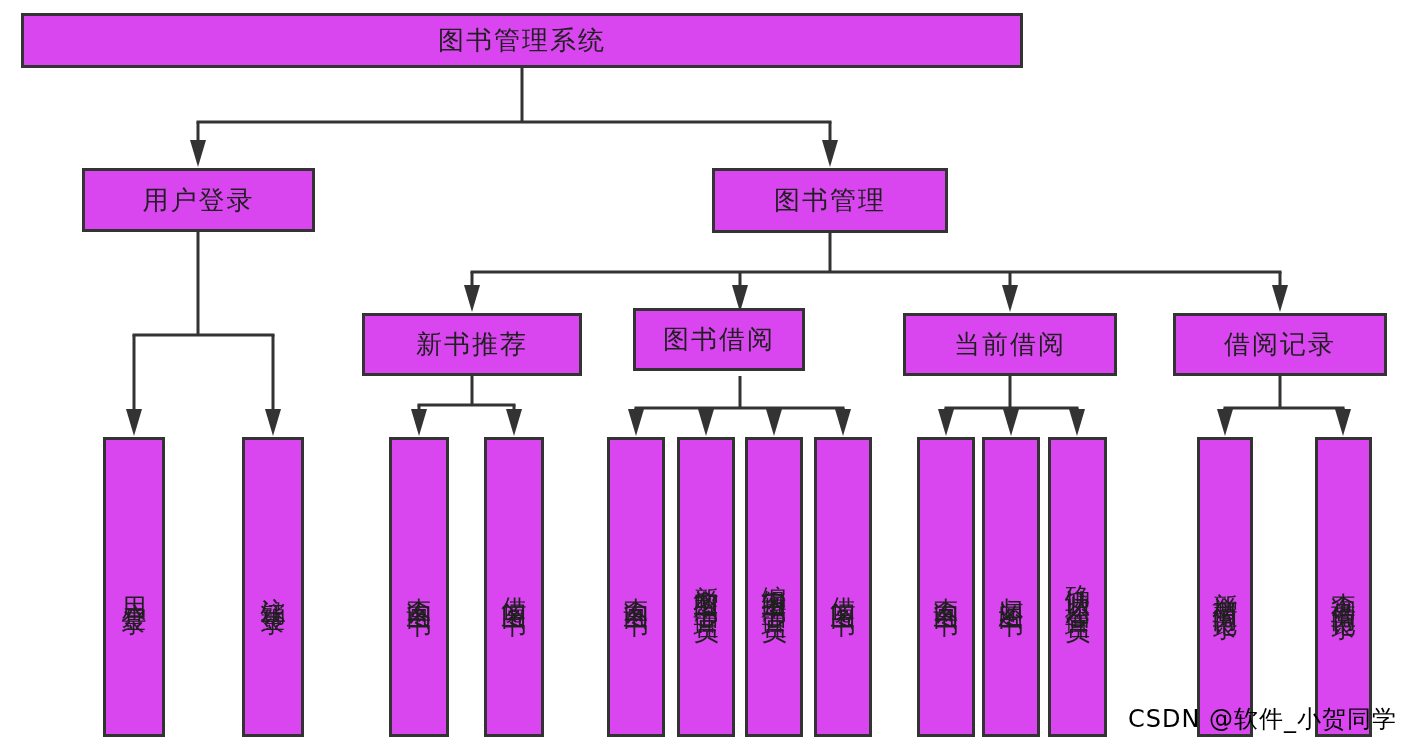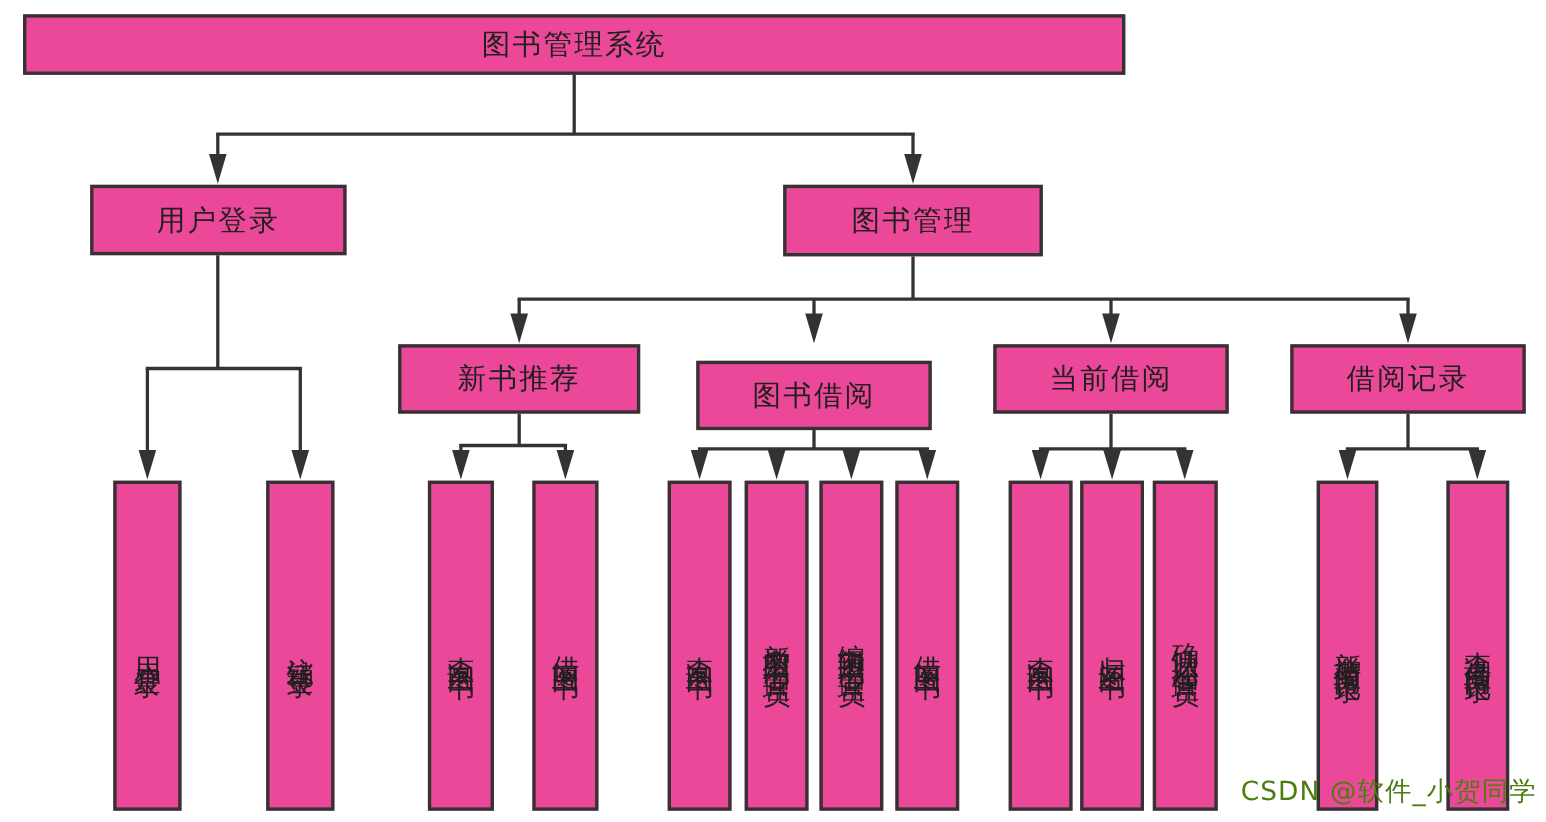--- a/index.html
+++ b/index.html
@@ -14,21 +14,21 @@
   #wires {
     position: absolute;
     left: 0; top: 0;
     width: 1405px; height: 747px;
     pointer-events: none;
   }
   .node {
     position: absolute;
     box-sizing: border-box;
     border: 3px solid #333333;
-    background: #ec4899;
+    background: #d946ef;
     display: flex;
     align-items: center;
     justify-content: center;
     color: #1f1f1f;
   }
   .hbox {
     font-size: 26px;
     letter-spacing: 2px;
     white-space: nowrap;
   }
@@ -36,21 +36,21 @@
     writing-mode: vertical-rl;
     font-size: 25px;
     letter-spacing: 5px;
     line-height: 1;
   }
   #watermark {
     position: absolute;
     right: 8px;
     top: 703px;
     font-size: 24px;
-    color: #4d7c0f;
+    color: #000000;
     letter-spacing: 1px;
     z-index: 10;
     white-space: nowrap;
   }
 </style>
 </head>
 <body>
 
 <div id="canvas">
 
@@ -119,21 +119,21 @@
       <polygon points="1335,409 1351,409 1343,436"></polygon>
     </g>
   </svg>
 
   <div class="node hbox" style="left:21px; top:13px; width:1002px; height:55px;">图书管理系统</div>
 
   <div class="node hbox" style="left:82px; top:168px; width:233px; height:64px;">用户登录</div>
   <div class="node hbox" style="left:362px; top:313px; width:220px; height:63px;">新书推荐</div>
 
   <div class="node hbox" style="left:712px; top:168px; width:236px; height:65px;">图书管理</div>
-  <div class="node hbox" style="left:633px; top:328px; width:214px; height:63px;">图书借阅</div>
+  <div class="node hbox" style="left:633px; top:308px; width:172px; height:63px;">图书借阅</div>
   <div class="node hbox" style="left:903px; top:313px; width:214px; height:63px;">当前借阅</div>
   <div class="node hbox" style="left:1173px; top:313px; width:214px; height:63px;">借阅记录</div>
 
   <div class="node vbox" style="left:103px; top:437px; width:62px; height:300px;">用户登录</div>
   <div class="node vbox" style="left:242px; top:437px; width:62px; height:300px;">注销登录</div>
 
   <div class="node vbox" style="left:389px; top:437px; width:60px; height:300px;">查询图书</div>
   <div class="node vbox" style="left:484px; top:437px; width:60px; height:300px;">借阅图书</div>
 
   <div class="node vbox" style="left:607px; top:437px; width:58px; height:300px;">查询图书</div>

